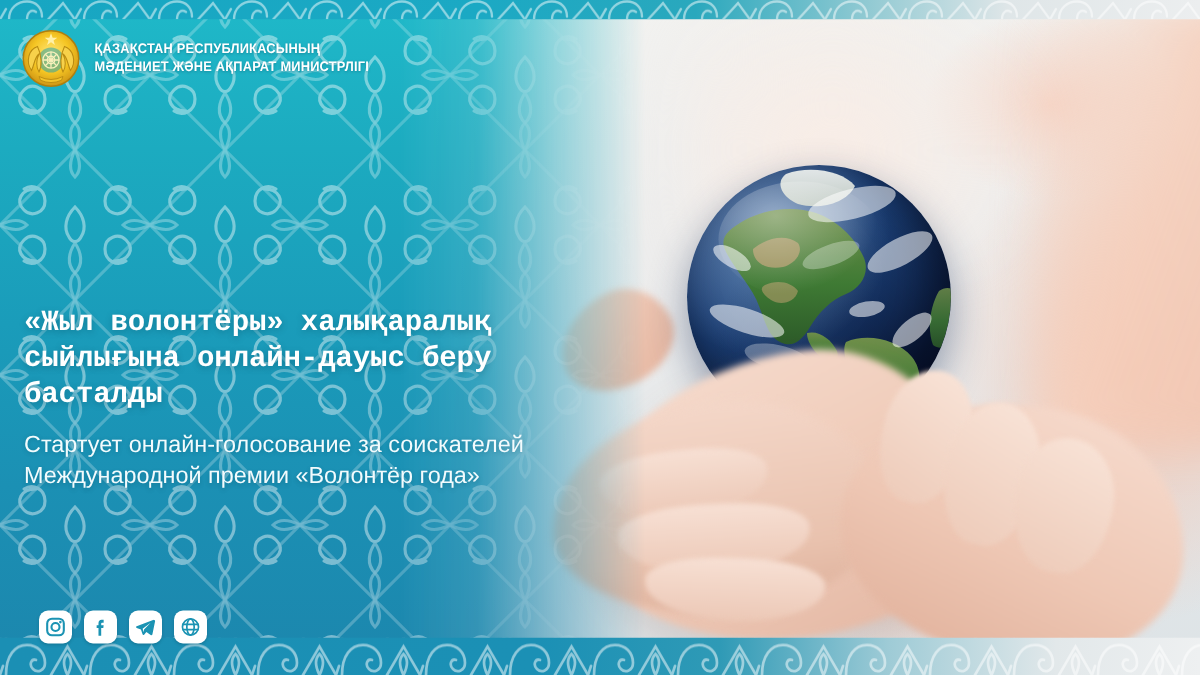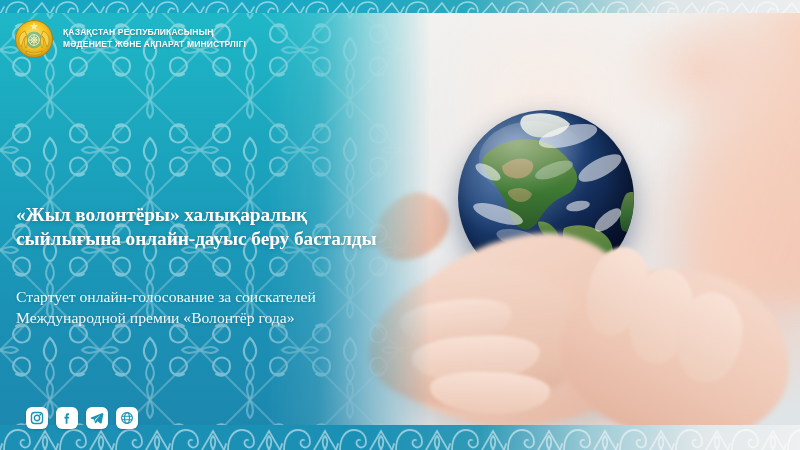--- a/index.html
+++ b/index.html
@@ -146,31 +146,31 @@
     transform:scaleX(.93);
     transform-origin:left center;
     text-shadow:0 1px 2px rgba(0,60,80,.35);
     white-space:nowrap;
   }
 
   
   .headline{
     position:absolute;left:16px;top:203px;width:380px;
     color:#ffffff;
-    font-family:Liberation Serif, serif;
+    font-family:Liberation Mono, monospace;
     font-weight:bold;
     font-size:19.4px;
     line-height:24px;
     letter-spacing:-.1px;
     text-shadow:0 1px 4px rgba(10,70,90,.35);
   }
   .subhead{
     position:absolute;left:16px;top:286px;width:390px;
     color:#f2fbfd;
-    font-family:Liberation Serif, serif;
+    font-family:Liberation Sans, sans-serif;
     font-weight:normal;
     font-size:15.6px;
     line-height:21px;
     text-shadow:0 1px 3px rgba(10,70,90,.30);
   }
 
   
   .socials{
     position:absolute;left:26px;top:407px;
     display:flex;gap:8px;align-items:center;

